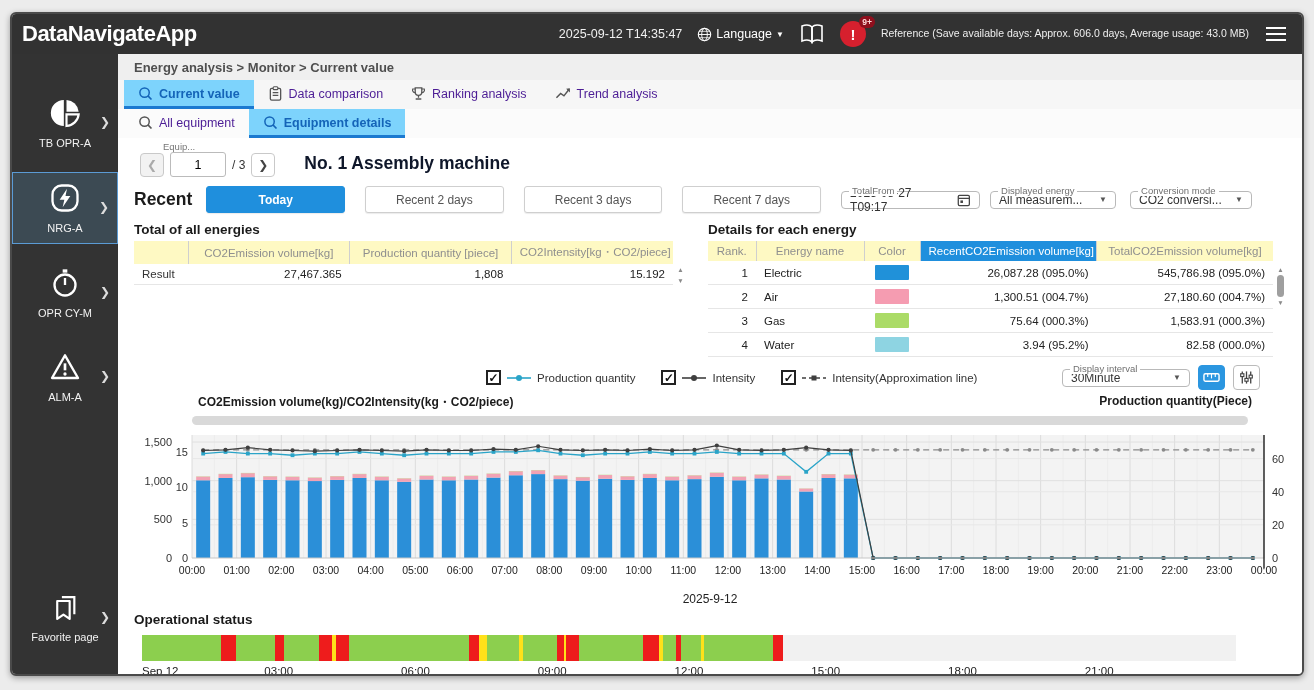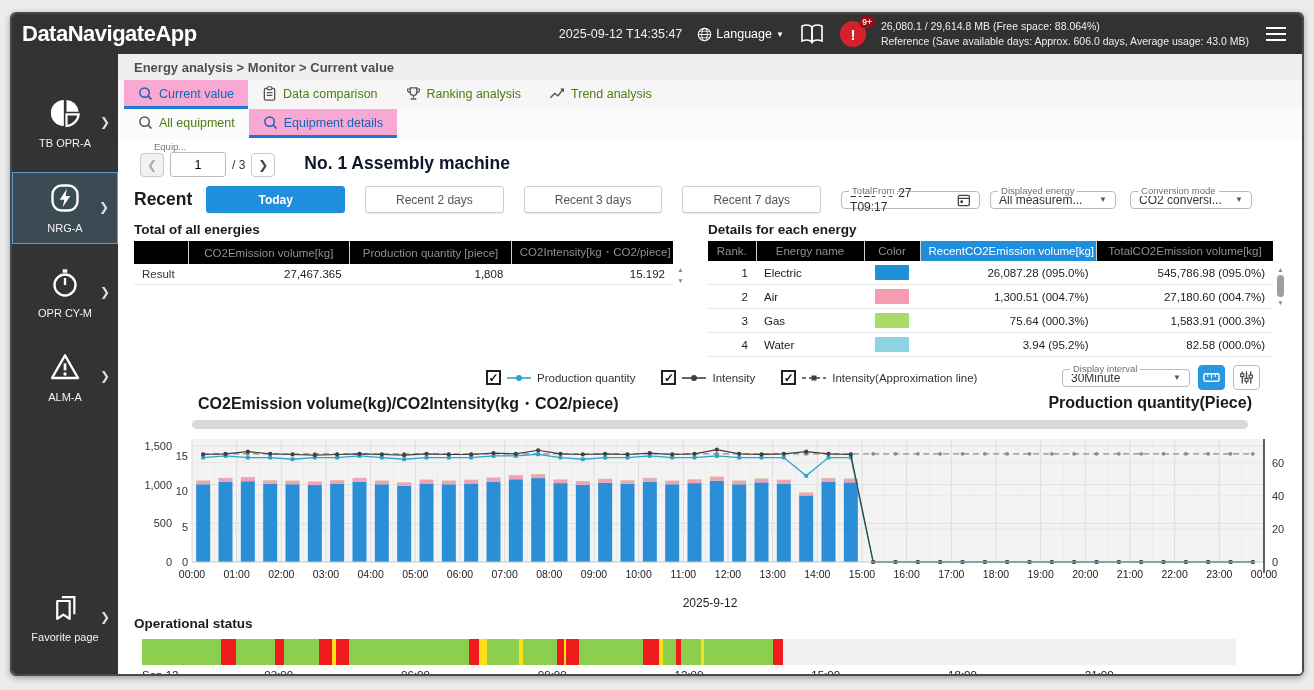--- a/index.html
+++ b/index.html
@@ -30,29 +30,29 @@
   .side-item .lbl { font-size:11px; margin-top:5px; color:#f2f2f2; }
   .side-item .chev { position:absolute; right:8px; top:50%; transform:translateY(-58%); font-size:12px; color:#ddd; }
   .side-item.active { background:#3c4a53; border:1px solid #5b9bd5; }
   .side-fav { margin-top:auto; margin-bottom:26px; }
 
   .main { flex:1; display:flex; flex-direction:column; background:#fff; overflow:hidden; }
   .breadcrumb { background:#efefef; color:#4f4f4f; font-weight:bold; font-size:13px; padding:6px 16px 5px; }
 
   .tabs { display:flex; background:#f6f6f6; padding-left:6px; align-items:stretch; }
   .tabs.second { background:#fbfbfb; }
-  .tab { display:flex; align-items:center; gap:6px; padding:6px 14px 5px; font-size:12.5px; color:#4d7c0f;
+  .tab { display:flex; align-items:center; gap:6px; padding:6px 14px 5px; font-size:12.5px; color:#4c1d95;
          cursor:pointer; border-bottom:3px solid transparent; }
-  .tab.active { background:#f9a8d4; color:#1464b8; font-weight:normal; border-bottom-color:#1b79d0; }
+  .tab.active { background:#7dd3fc; color:#1464b8; font-weight:bold; border-bottom-color:#1b79d0; }
   .tab svg { flex:none; }
 
   
   .equip-row { display:flex; align-items:center; padding:7px 16px 2px; gap:7px; }
   .pager { position:relative; display:flex; align-items:center; gap:6px; padding:7px 6px 4px; }
-  .pager .lg { position:absolute; top:-4px; left:18px; font-size:9.5px; color:#777; background:#fff; padding:0 2px; }
+  .pager .lg { position:absolute; top:-4px; left:27px; font-size:9.5px; color:#777; background:#fff; padding:0 2px; }
   .nav-btn { width:24px; height:24px; border:1px solid #c9c9c9; border-radius:4px; background:#f2f2f2; color:#aaa;
              font-size:12px; display:flex; align-items:center; justify-content:center; cursor:pointer; }
   .nav-btn.en { background:#fff; color:#444; }
   .pg-input { width:56px; height:25px; border:1px solid #bbb; border-radius:3px; text-align:center; font-size:12.5px; }
   .pg-total { font-size:12px; color:#333; }
   .machine-title { font-size:17.5px; font-weight:bold; color:#0f172a; margin-left:16px; }
 
   
   .recent-row { display:flex; align-items:center; padding:3px 16px 5px; gap:10px; }
   .recent-lbl { font-size:17.5px; font-weight:bold; color:#1b1b1b; margin-right:4px; }
@@ -64,21 +64,21 @@
          padding:0 8px; font-size:12px; color:#333; display:flex; align-items:center; gap:8px; }
   .fld .lg { position:absolute; top:-7px; left:7px; background:#fff; padding:0 3px; font-size:9.5px; color:#707070; white-space:nowrap; }
   .fld .caret { font-size:8px; color:#555; }
   .sel-group { margin-left:auto; display:flex; gap:14px; padding-right:34px; }
 
   
   .tables-row { display:flex; padding:4px 16px 0; gap:22px; }
   .tbl-title { font-size:13.5px; font-weight:bold; color:#1b1b1b; margin-bottom:4px; }
   .tbl-wrap { position:relative; padding-right:13px; }
   table { border-collapse:collapse; width:100%; font-size:11.5px; table-layout:fixed; }
-  thead th { background:#000000; color:#8f8f8f; font-weight:normal; padding:4px 8px; text-align:center;
+  thead th { background:#fef9c3; color:#8f8f8f; font-weight:normal; padding:4px 8px; text-align:center;
              border-left:1px solid #cfcfcf; white-space:nowrap; overflow:hidden; }
   thead th:first-child { border-left:none; }
   thead th.hl { background:#1f8fdd; color:#fff; }
   tbody td { padding:4px 8px; border-bottom:1px solid #e6e6e6; color:#222; background:#fff; white-space:nowrap; overflow:hidden; }
   td.num { text-align:right; }
   td.lab { color:#333;margin-top:16px; }
   .vscroll { position:absolute; right:0; top:23px; bottom:0; width:11px; display:flex; flex-direction:column;
              align-items:center; color:#8a8a8a; font-size:6.5px; padding:2px 0; }
   .vscroll .thumb { width:7px; height:22px; background:#9f9f9f; border-radius:4px; margin:2px 0; }
   .swatch { width:34px; height:15px; margin:0 auto; border-radius:1px; }
@@ -91,21 +91,21 @@
   .chk { display:flex; align-items:center; gap:6px; font-size:11.5px; color:#333; cursor:pointer; }
   .box { width:15px; height:15px; border:2px solid #222; background:#fff; display:flex; align-items:center;
          justify-content:center; font-size:12px; color:#111; font-weight:bold; line-height:1; }
   .int-controls { margin-left:auto; display:flex; align-items:center; gap:8px; padding-right:30px; }
   .sq-btn { width:27px; height:25px; border:1px solid #bbb; border-radius:4px; background:#fff; display:flex;
             align-items:center; justify-content:center; cursor:pointer; }
   .sq-btn.blue { background:#2b96e0; border-color:#2b96e0; }
 
   
   .chart-area { padding:2px 14px 0 14px; }
-  .chart-titles { display:flex; font-size:16px; font-weight:bold; color:#1b1b1b; padding:2px 36px 2px 66px;gap:34px; }
+  .chart-titles { display:flex; font-size:12px; font-weight:bold; color:#1b1b1b; padding:2px 36px 2px 66px;gap:34px; }
   .chart-titles .right { margin-left:auto; }
   .hscroll { height:9px; background:#d9d9d9; border-radius:5px; margin:3px 40px 2px 60px; cursor:pointer; }
   .date-lbl { text-align:center; font-size:12px; color:#222; padding:1px 0 2px; }
 
   
   .op-area { padding:4px 16px 0; }
   .op-title { font-size:13.5px; font-weight:bold; color:#1b1b1b; margin-bottom:8px; }
   .op-track { position:relative; height:26px; margin:0 50px 0 8px; background:#f1f1f1;
               background-image:linear-gradient(90deg,#dedede 1px,transparent 1px);
               background-size:calc(100%/24) 100%; }
@@ -138,21 +138,20 @@
         <svg width="26" height="22" viewBox="0 0 26 22">
           <path d="M3 3 C7 1.5 11 2 13 4 L13 19 C11 17 7 16.5 3 18 Z" fill="none" stroke="#fff" stroke-width="1.6"></path>
           <path d="M23 3 C19 1.5 15 2 13 4 L13 19 C15 17 19 16.5 23 18 Z" fill="none" stroke="#fff" stroke-width="1.6"></path>
         </svg>
       </span>
       <span class="icon-btn">
         <span class="alert-circle">!</span>
         <span class="alert-badge">9+</span>
       </span>
       <div class="storage">
-        <div>26,080.1 / 29,614.8 MB (Free space: 88.064%)</div>
         <div>Reference (Save available days: Approx. 606.0 days, Average usage: 43.0 MB)</div>
       </div>
       <span class="burger">
           <div></div>
           <div></div>
           <div></div>
         </span>
     </div>
   </div>
 

